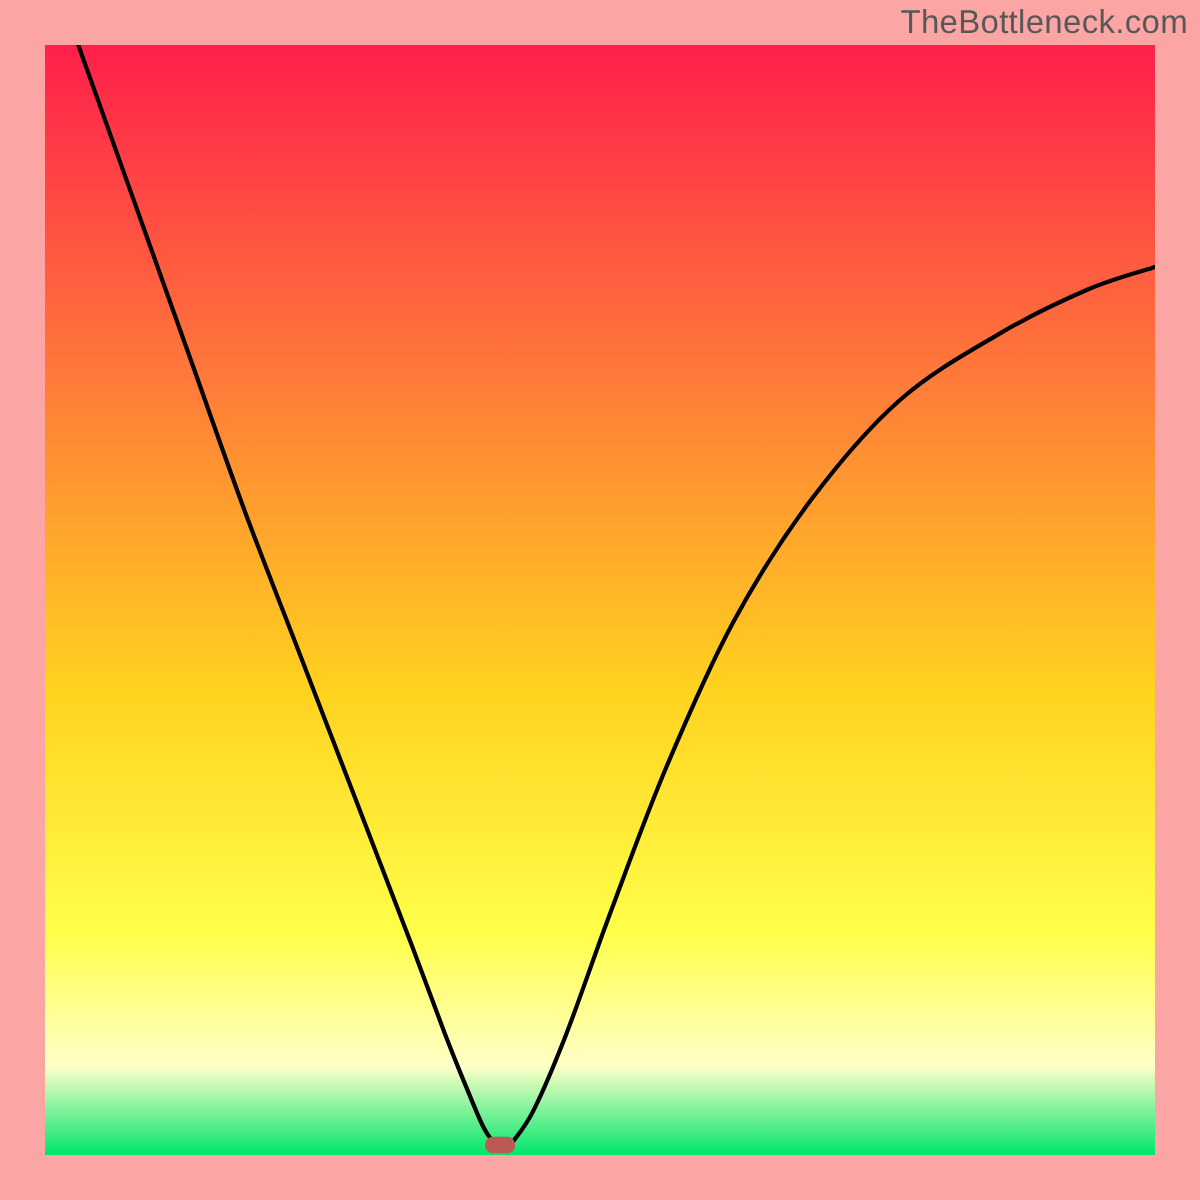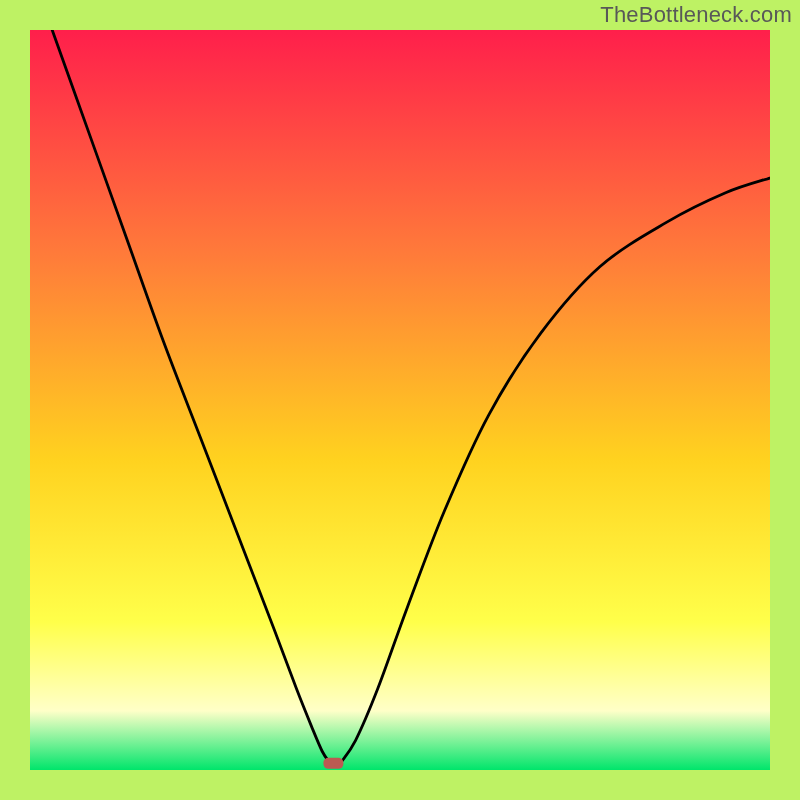--- a/index.html
+++ b/index.html
@@ -7,21 +7,21 @@
     padding: 0;
     width: 800px;
     height: 800px;
     overflow: hidden;
     background: #000;
     font-family: Arial, Helvetica, sans-serif;
   }
   .outer {
     width: 800px;
     height: 800px;
-    background: #bef264;
+    background: #fca5a5;
     position: relative;
   }
   .watermark {
     position: absolute;
     top: 2px;
     right: 8px;
     color: #585858;
     font-size: 22px;
     font-weight: 400;
     letter-spacing: 0.2px;

